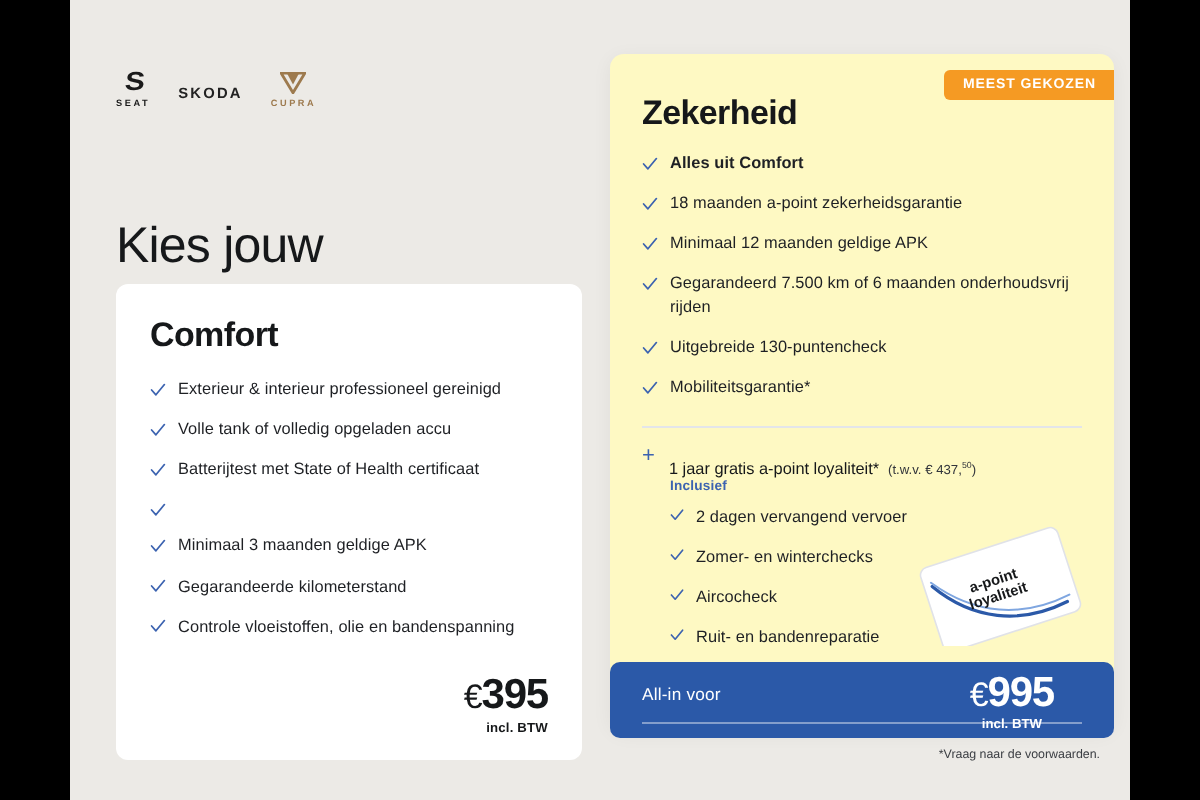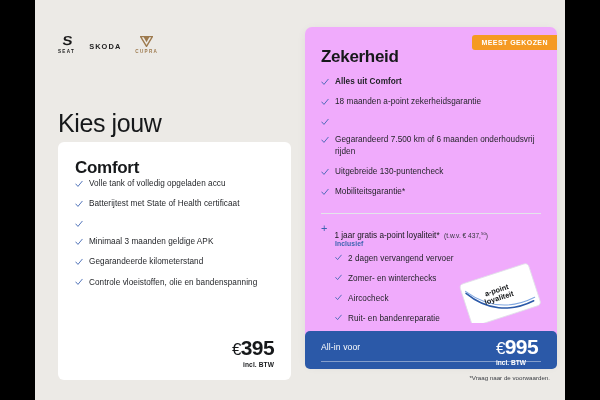--- a/index.html
+++ b/index.html
@@ -66,21 +66,21 @@
   .comfort-card {
     position: absolute;
     left: 23px; top: 142px; width: 233px;
     background: #fff;
     border-radius: 6px 6px 6px 6px;
     padding: 16px 17px 10px 17px;
     height: 238px;
   }
   .comfort-title {
     font-size: 17px; font-weight: 700; color: #16181a;
-    letter-spacing: -0.3px; 
+    letter-spacing: -0.3px; margin-bottom: 11px;
   }
   ul.feat { list-style: none; }
   ul.feat li {
     display: flex; align-items: flex-start; gap: 6px;
     margin-bottom: 8.5px;
   }
   ul.feat li .txt {
     font-size: 8.2px; line-height: 1.42; color: #1e2024;
     letter-spacing: 0.05px;
   }
@@ -100,21 +100,21 @@
   .price-main .eur { font-weight: 400; font-size: 17px; }
   .price-sub {
     font-size: 6.6px; font-weight: 700; color: #16181a;
     margin-top: 3px; letter-spacing: 0.1px;
   }
 
   
   .zeker-card {
     position: absolute;
     left: 270px; top: 27px; width: 252px; height: 338px;
-    background: #f0abfc;
+    background: #fef9c3;
     border-radius: 7px;
     box-shadow: 0 2px 10px rgba(0,0,0,0.055);
     overflow: hidden;
   }
   .badge {
     position: absolute; right: 0px; top: 8px;
     background: #f59a23; color: #fff;
     font-size: 7px; font-weight: 700; letter-spacing: 0.45px;
     padding: 4px 9px 4px 9px;
     border-radius: 3px 0 0 3px;
@@ -170,21 +170,21 @@
   }
   .allin-lbl {
     position: absolute; left: 16px; top: 11px;
     font-size: 8.6px; color: #fff; letter-spacing: 0.1px;
   }
   .blue-rule {
     position: absolute; left: 16px; right: 16px; top: 30px;
     height: 1px; background: rgba(255,255,255,0.42);
   }
   .blue-price {
-    position: absolute; right: 19px; top: 5px; text-align: left;
+    position: absolute; right: 30px; top: 5px; text-align: center;
   }
   .blue-price .big {
     font-size: 21px; font-weight: 700; color: #fff;
     letter-spacing: -0.6px; line-height: 1;
   }
   .blue-price .big .eur { font-weight: 400; font-size: 17px; }
   .blue-price .sm {
     font-size: 6.6px; font-weight: 700; color: #fff; margin-top: 2px;
   }
   .footnote {
@@ -223,20 +223,28 @@
 
       <div class="comfort-card">
         <div class="comfort-title">Comfort</div>
         <ul class="feat">
           <li>
             <span class="chk">
                 <svg viewBox="0 0 10 10">
                   <path d="M1 5 L3.7 8 L9 1.6" fill="none" stroke="currentColor" stroke-width="1.1" stroke-linecap="round" stroke-linejoin="round"></path>
                 </svg>
               </span>
+            <span class="txt">Exterieur &amp; interieur professioneel gereinigd</span>
+          </li>
+          <li>
+            <span class="chk">
+                <svg viewBox="0 0 10 10">
+                  <path d="M1 5 L3.7 8 L9 1.6" fill="none" stroke="currentColor" stroke-width="1.1" stroke-linecap="round" stroke-linejoin="round"></path>
+                </svg>
+              </span>
             <span class="txt">Volle tank of volledig opgeladen accu</span>
           </li>
           <li>
             <span class="chk">
                 <svg viewBox="0 0 10 10">
                   <path d="M1 5 L3.7 8 L9 1.6" fill="none" stroke="currentColor" stroke-width="1.1" stroke-linecap="round" stroke-linejoin="round"></path>
                 </svg>
               </span>
             <span class="txt">Batterijtest met State of Health certificaat</span>
           </li>
@@ -301,20 +309,21 @@
               </svg>
             </span>
           <span class="txt">18 maanden a-point zekerheidsgarantie</span>
         </li>
         <li>
           <span class="chk">
               <svg viewBox="0 0 10 10">
                 <path d="M1 5 L3.7 8 L9 1.6" fill="none" stroke="currentColor" stroke-width="1.1" stroke-linecap="round" stroke-linejoin="round"></path>
               </svg>
             </span>
+          <span class="txt">Minimaal 12 maanden geldige APK</span>
         </li>
         <li>
           <span class="chk">
               <svg viewBox="0 0 10 10">
                 <path d="M1 5 L3.7 8 L9 1.6" fill="none" stroke="currentColor" stroke-width="1.1" stroke-linecap="round" stroke-linejoin="round"></path>
               </svg>
             </span>
           <span class="txt">Gegarandeerd 7.500 km of 6 maanden onderhoudsvrij rijden</span>
         </li>
         <li>

